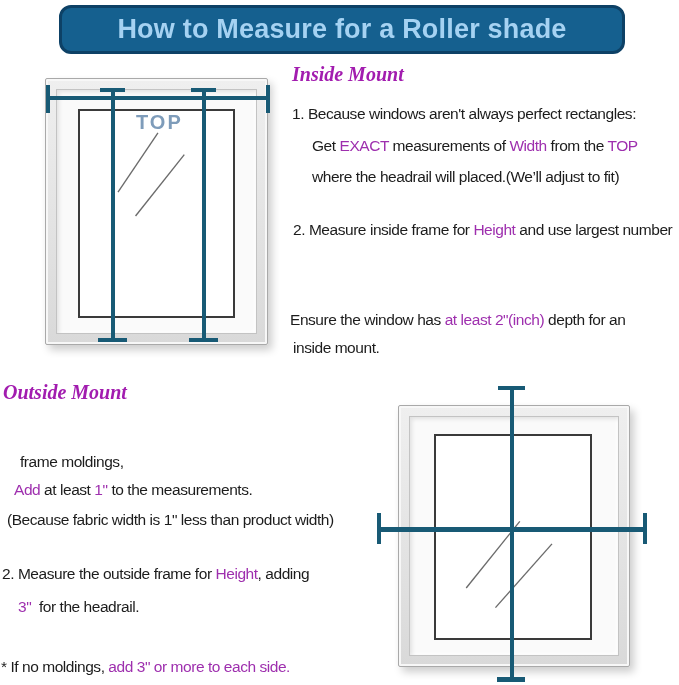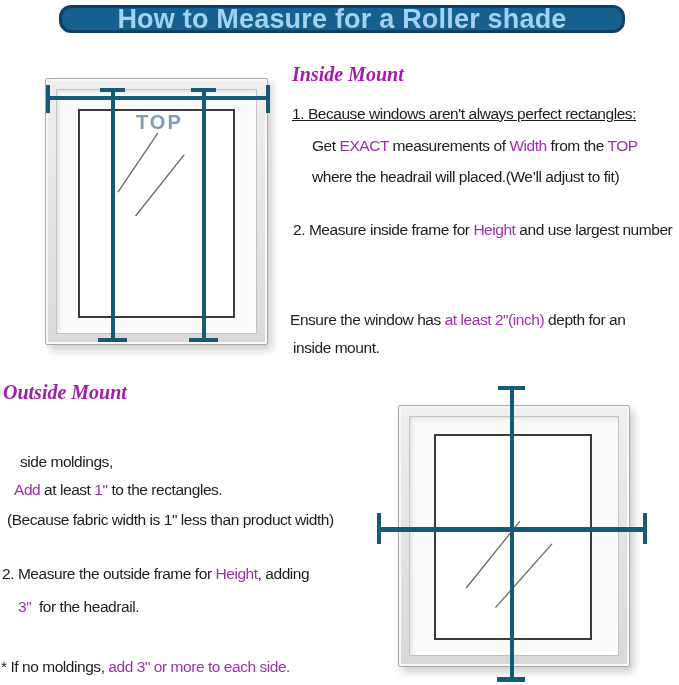--- a/index.html
+++ b/index.html
@@ -2,21 +2,21 @@
 <html><head>
 <meta charset="utf-8">
 <style>
   html,body{margin:0;padding:0;background:#fff;}
   .stage{
     position:relative;width:679px;height:685px;background:#ffffff;
     overflow:hidden;font-family:"Liberation Sans",sans-serif;
   }
   
   .banner{
-    position:absolute;left:59px;top:5px;width:566px;height:28px;
+    position:absolute;left:59px;top:5px;width:566px;height:49px;
     background:#15608f;border:3px solid #0d4166;border-radius:12px;
     display:flex;align-items:center;justify-content:center;
     box-sizing:border-box;
   }
   .banner-text{
     color:#a5d2f2;font-size:27px;font-weight:bold;letter-spacing:.2px;
     font-family:"Liberation Sans",sans-serif;white-space:pre;
   }
   
   .section-heading{
@@ -85,33 +85,33 @@
   <div class="ml" style="left:98px;top:338px;width:29px;height:4px;"></div>
 
   <div class="ml" style="left:202px;top:89px;width:4px;height:253px;"></div>
   <div class="ml" style="left:191px;top:88px;width:25px;height:4px;"></div>
   <div class="ml" style="left:189px;top:338px;width:29px;height:4px;"></div>
 
   <div class="top-label" style="left:136px;top:111px;">TOP</div>
 
   <div class="section-heading" style="left:292px;top:63px;">Inside Mount</div>
 
-  <div class="bodyline" style="left:292px;top:104px;text-decoration:underline;"><span class="seg-text">1. Because windows aren't always perfect rectangles:</span></div>
+  <div class="bodyline" style="left:292px;top:104px;"><span class="seg-text">1. Because windows aren't always perfect rectangles:</span></div>
   <div class="bodyline" style="left:312px;top:167px;"><span class="seg-text">where the headrail will placed.(We’ll adjust to fit)</span></div>
   <div class="bodyline" style="left:312px;top:136px;"><span class="seg-text">Get </span><span class="seg-purple">EXACT</span><span class="seg-text"> measurements of </span><span class="seg-purple">Width</span><span class="seg-text"> from the </span><span class="seg-purple">TOP</span></div>
 
   <div class="bodyline" style="left:293px;top:220px;"><span class="seg-text">2. Measure inside frame for </span><span class="seg-purple">Height</span><span class="seg-text"> and use largest number</span></div>
 
   <div class="bodyline" style="left:290px;top:310px;"><span class="seg-text">Ensure the window has </span><span class="seg-purple">at least 2"(inch)</span><span class="seg-text"> depth for an</span></div>
   <div class="bodyline" style="left:293px;top:338px;"><span class="seg-text">inside mount.</span></div>
 
   <div class="section-heading" style="left:3px;top:381px;">Outside Mount</div>
 
-  <div class="bodyline" style="left:20px;top:452px;"><span class="seg-text">side moldings,</span></div>
-  <div class="bodyline" style="left:14px;top:480px;"><span class="seg-purple">Add</span><span class="seg-text"> at least </span><span class="seg-purple">1"</span><span class="seg-text"> to the rectangles.</span></div>
+  <div class="bodyline" style="left:20px;top:452px;"><span class="seg-text">frame moldings,</span></div>
+  <div class="bodyline" style="left:14px;top:480px;"><span class="seg-purple">Add</span><span class="seg-text"> at least </span><span class="seg-purple">1"</span><span class="seg-text"> to the measurements.</span></div>
   <div class="bodyline" style="left:7px;top:510px;"><span class="seg-text">(Because fabric width is 1" less than product width)</span></div>
 
   <div class="bodyline" style="left:2px;top:564px;"><span class="seg-text">2. Measure the outside frame for </span><span class="seg-purple">Height</span><span class="seg-text">, adding</span></div>
   <div class="bodyline" style="left:18px;top:597px;"><span class="seg-purple">3"</span><span class="seg-text">  for the headrail.</span></div>
 
   <div class="bodyline" style="left:1px;top:657px;"><span class="seg-text">* If no moldings, </span><span class="seg-purple">add 3" or more to each side.</span></div>
 
   <div class="window" style="left:398px;top:405px;width:232px;height:262px;">
     <div class="casing"></div>
     <div class="innerframe"></div>

